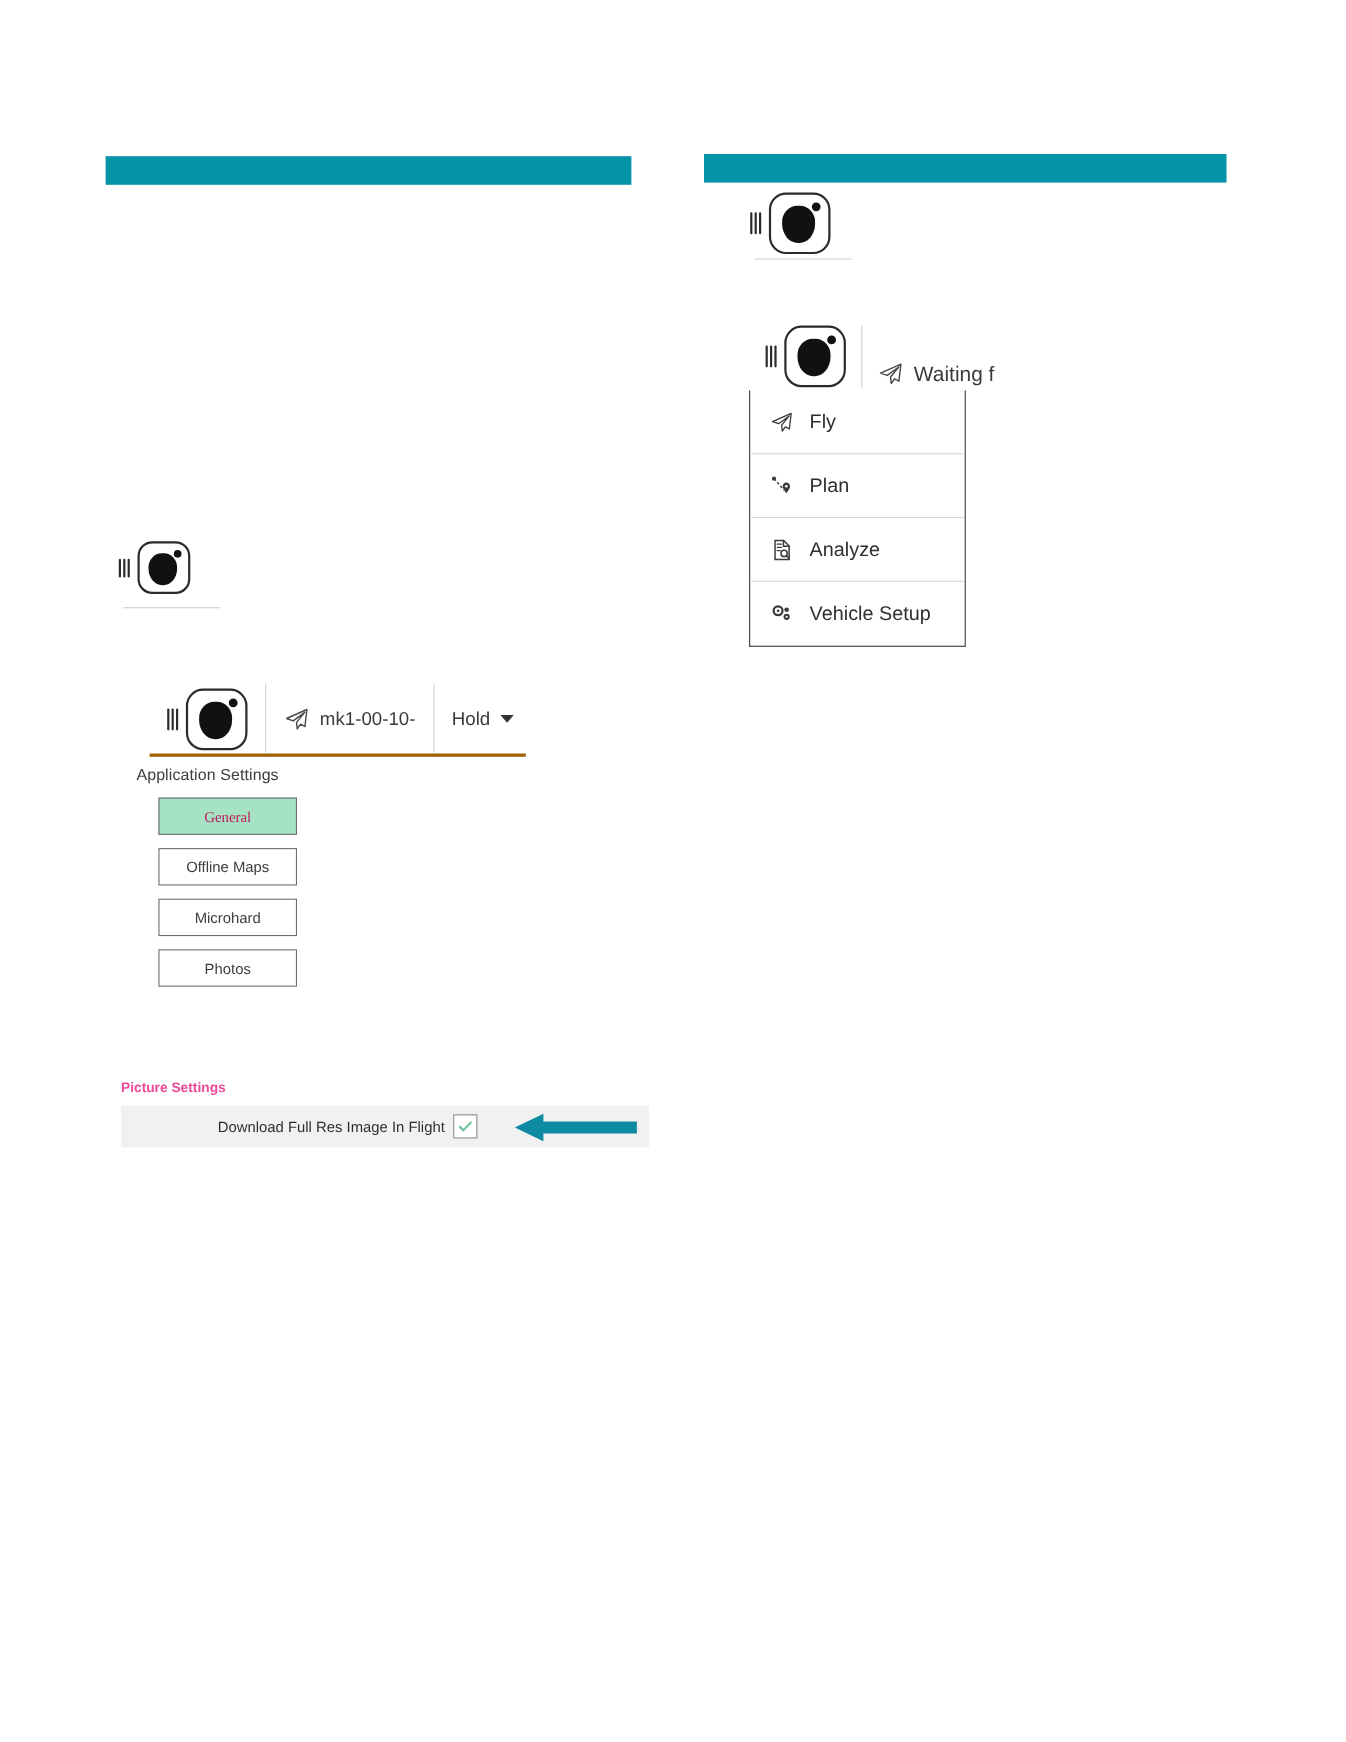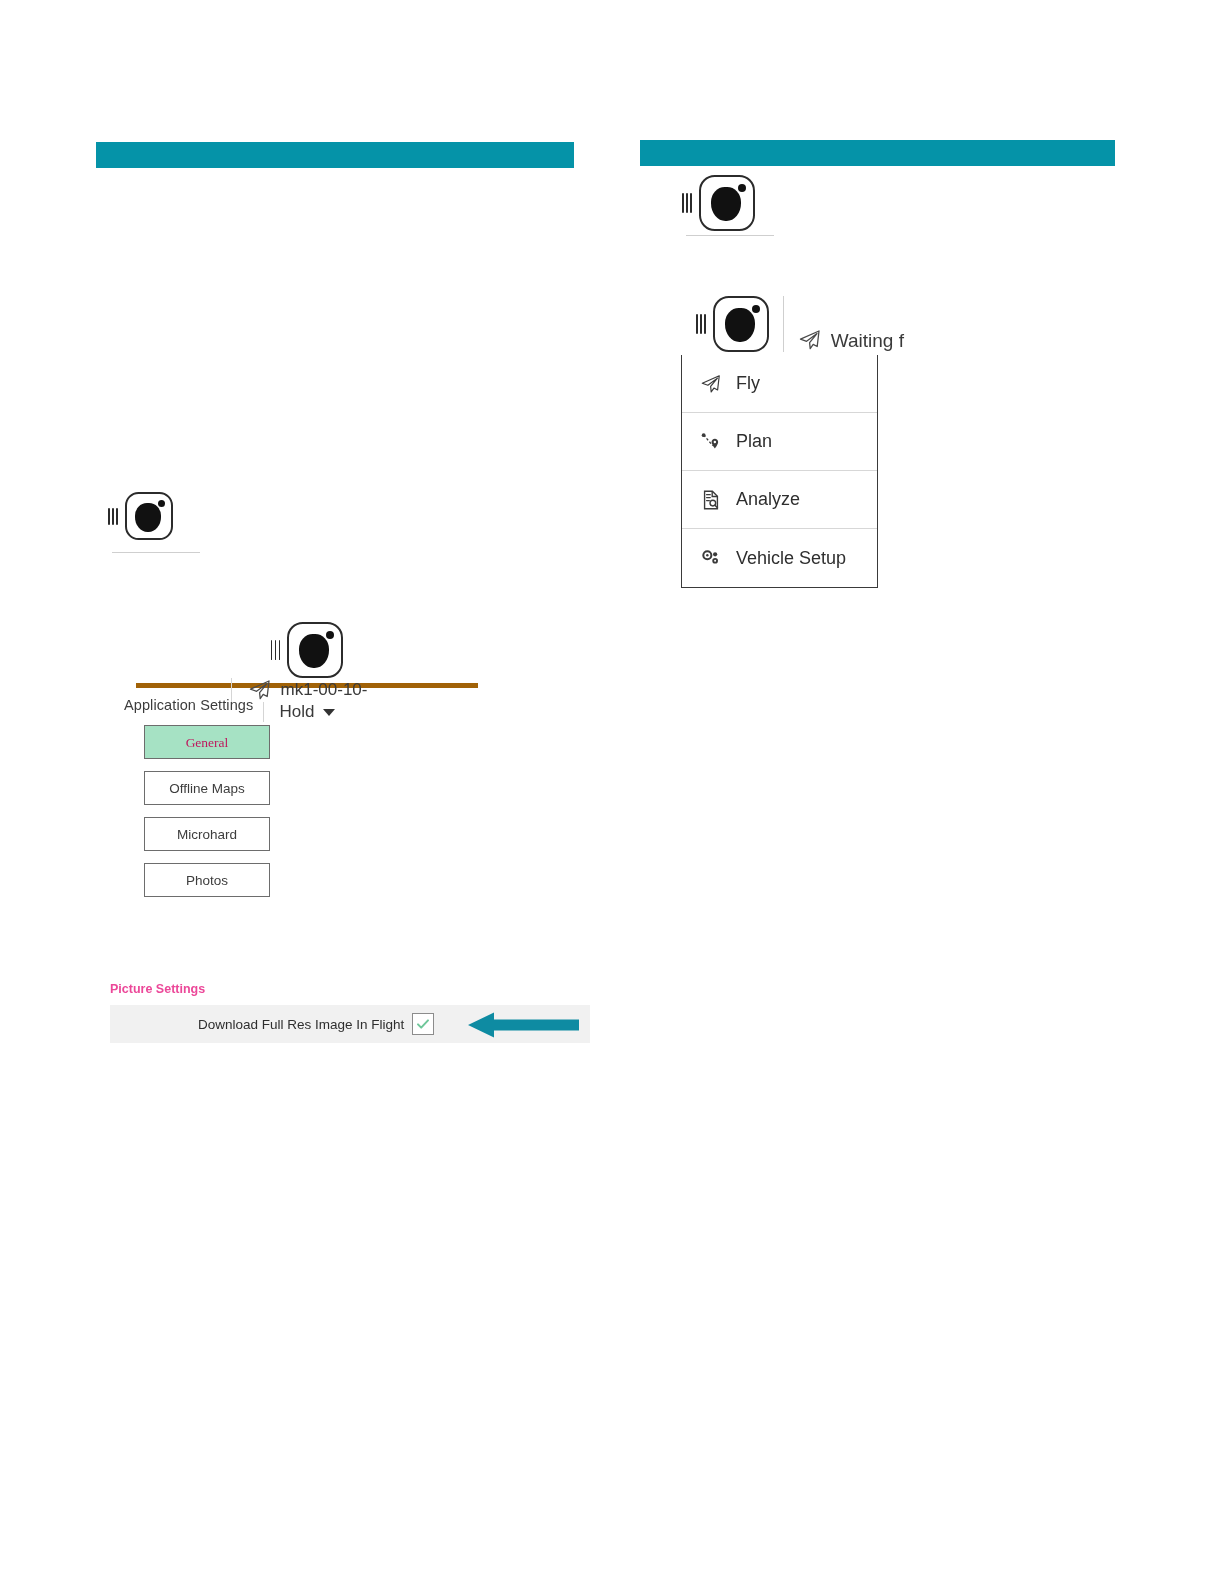--- a/index.html
+++ b/index.html
@@ -62,23 +62,22 @@
   }
   #logo-left-standalone {left:108px; top:492px;}
   #logo-left-standalone .rule{top:60px;width:88px;}
   #logo-right-standalone{left:682px; top:175px;}
   #logo-right-standalone .rule{top:60px;width:88px;}
 
   
   #toolbar-left{
     position:absolute;left:136px;top:622px;width:342px;height:66px;
     display:flex;align-items:center;
-    border-bottom:5px solid #a16207;
+    border-bottom:3px solid #a16207;
     box-sizing:border-box;
-    flex-direction:column;
   }
   #toolbar-left .seg{
     display:flex;align-items:center;height:100%;
     padding:0 16px;box-sizing:border-box;
   }
   #toolbar-left .seg + .seg{border-left:1px solid #d5d5d5;}
   .seg-label{font-size:17px;color:#3a3a3a;white-space:nowrap;}
   .plane-icon{width:24px;height:24px;margin-right:9px;flex:0 0 auto;}
   .caret{
     width:0;height:0;margin-left:9px;

